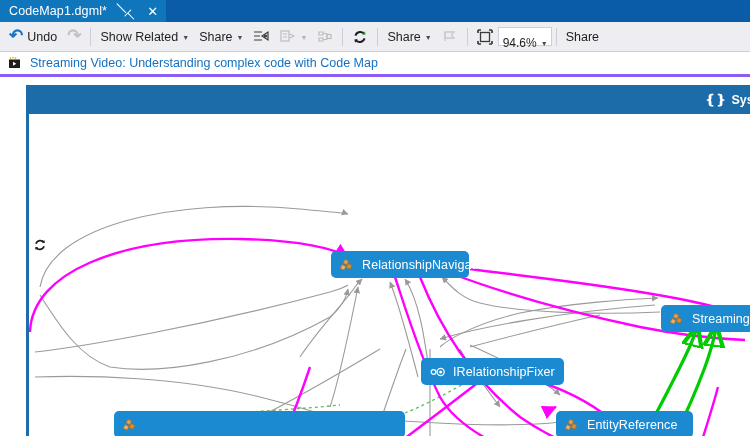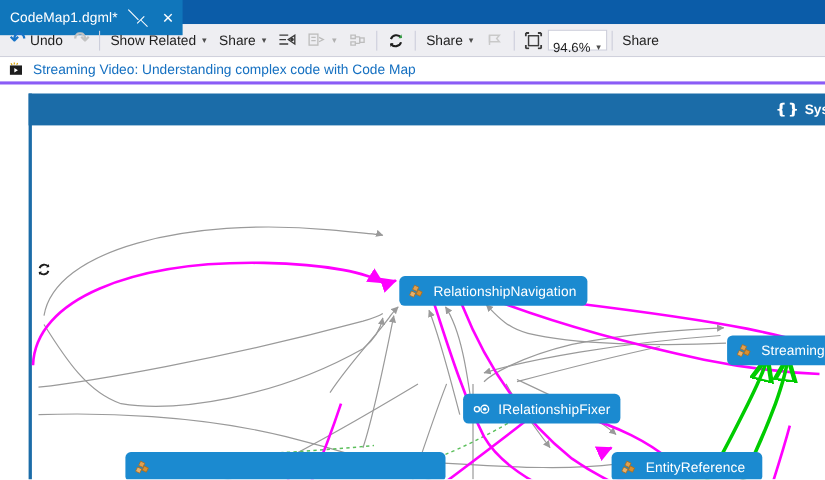--- a/index.html
+++ b/index.html
@@ -20,21 +20,21 @@
     align-items: stretch;
   }
   .tab {
     background: #1076bb;
     color: #ffffff;
     display: flex;
     align-items: center;
     padding: 0 6px 0 9px;
     gap: 7px;
     font-size: 12.5px;
-    height: 32px;
+    height: 22px;
     white-space: nowrap;
   }
   .tab-title { letter-spacing: .1px; }
   .tab-icon {
     color: #ffffff;
     font-size: 12px;
     line-height: 1;
     display: inline-block;
   }
   .pin-icon { transform: rotate(45deg); font-size: 13px; }
@@ -399,21 +399,21 @@
 
     <g fill="none" stroke="#00cc00" stroke-width="3.2">
       <path d="M620,390 C640,370 660,330 680,290 C690,270 695,258 697,250" marker-end="url(#ahG)"></path>
       <path d="M655,395 C670,370 690,330 705,290 C712,270 715,258 716,250" marker-end="url(#ahG)"></path>
       <path d="M600,362 C630,358 670,360 700,370 C720,378 730,390 735,400"></path>
       <path d="M700,400 C690,380 680,360 665,346"></path>
       <path d="M560,365 C590,360 640,360 680,368"></path>
     </g>
   </svg>
 
-  <div class="node" style="left:363px; top:174px; width:171px;">
+  <div class="node" style="left:331px; top:174px; width:138px;">
     <span>
       <svg class="icon-svg" width="15" height="14" viewBox="0 0 16 15">
         <path d="M5.2 1.3 L9.3 3.3 L7.3 7.4 L3.2 5.4 z" fill="#e0a050" stroke="#a86c20" stroke-width=".8"></path>
         <path d="M8.6 6.0 L12.7 8.0 L10.7 12.1 L6.6 10.1 z" fill="#d98f2e" stroke="#a86c20" stroke-width=".8"></path>
         <path d="M2.2 7.0 L6.3 9.0 L4.3 13.1 L0.2 11.1 z" fill="#e8b06a" stroke="#a86c20" stroke-width=".8"></path>
       </svg>
     </span>
     <span class="node-label">RelationshipNavigation</span>
   </div>
 

